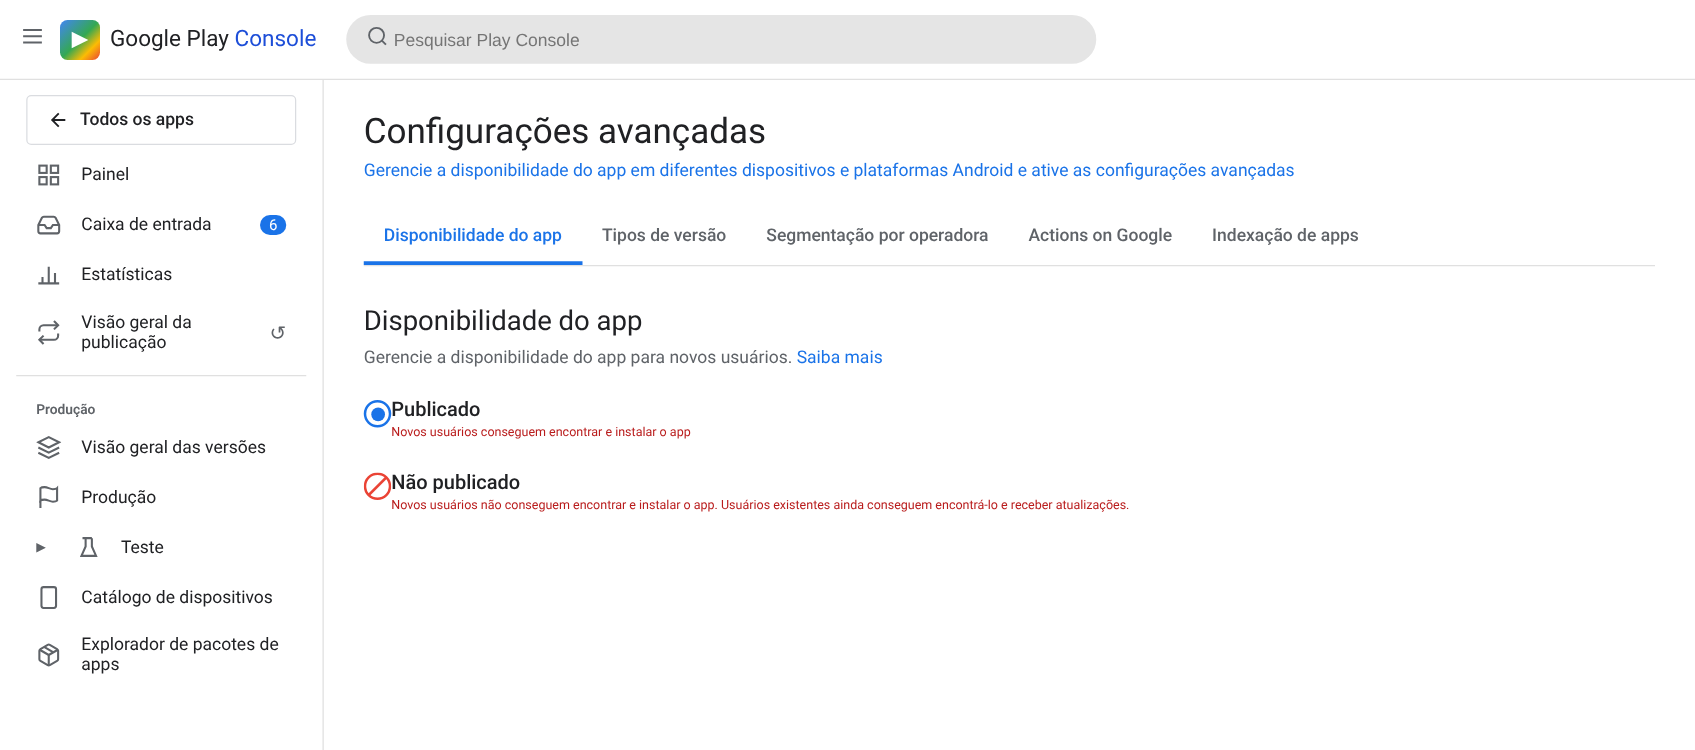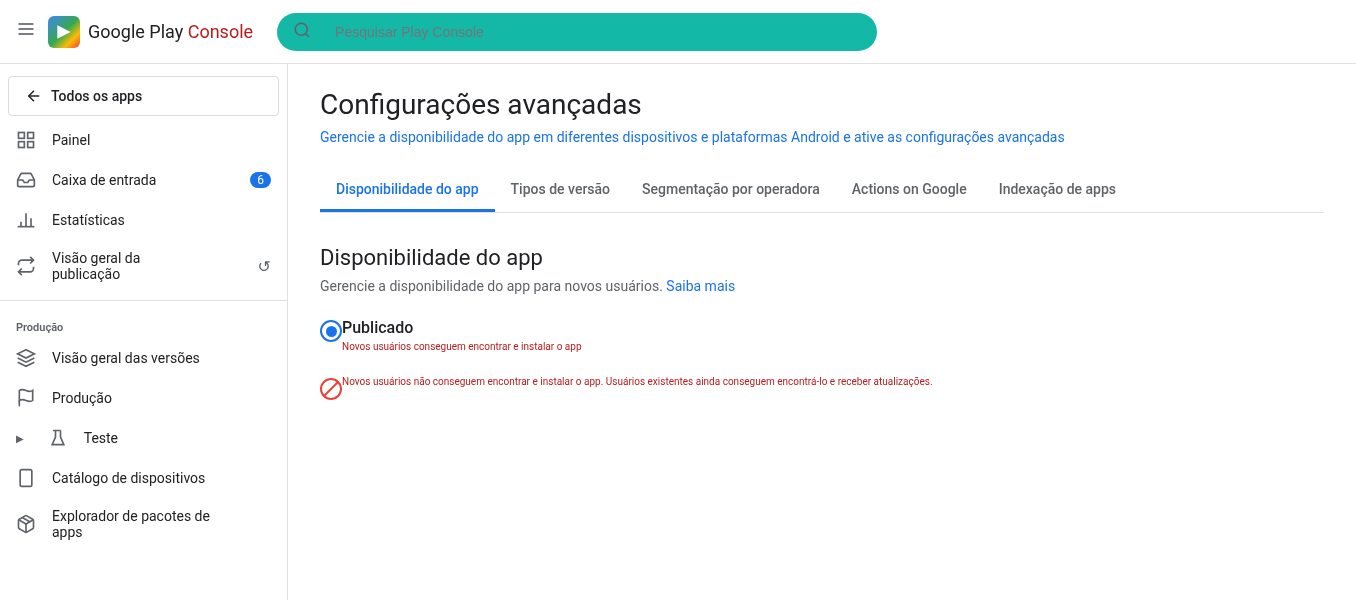--- a/index.html
+++ b/index.html
@@ -15,35 +15,35 @@
     .logo-icon {
       width: 32px; height: 32px;
       background: linear-gradient(135deg, #4285f4 0%, #34a853 50%, #fbbc04 75%, #ea4335 100%);
       border-radius: 6px; display: flex; align-items: center; justify-content: center;
     }
     .logo-icon svg { width: 20px; height: 20px; }
     .header-title { font-size: 18px; color: #5f6368; font-weight: 400; }
     .header-title span { color: #202124; }
     .search-bar {
       flex: 1; max-width: 600px; display: flex; 
-      background: #14b8a6; border-radius: 24px; padding: 8px 16px; gap: 24px;
+      background: #e5e5e5; border-radius: 24px; padding: 8px 16px; gap: 4px;
     }
     .search-bar input {
       border: none; background: transparent; outline: none; font-size: 14px;
       color: #202124; width: 100%;
     }
     .search-icon { color: #5f6368; font-size: 18px; }
 
     
     .layout { display: flex; flex: 1; overflow: hidden; }
 
     
     .sidebar {
-      width: 288px; flex-shrink: 0; border-right: 1px solid #e0e0e0;
-      overflow-y: auto; padding: 8px 0;
+      width: 259px; flex-shrink: 0; border-right: 1px solid #e0e0e0;
+      overflow-y: auto; padding: 8px 13px;
     }
     .sidebar-back {
       display: flex; align-items: center; gap: 8px; padding: 10px 16px;
       margin: 4px 8px; border: 1px solid #dadce0; border-radius: 4px;
       cursor: pointer; font-size: 14px; color: #202124; font-weight: 500;
     }
     .sidebar-back svg { width: 18px; height: 18px; }
     .sidebar-nav-item {
       display: flex; align-items: center; gap: 16px; padding: 10px 16px;
       cursor: pointer; color: #202124; font-size: 14px; position: relative;
@@ -95,21 +95,21 @@
         <line x1="3" y1="18" x2="21" y2="18"></line>
     </svg>
   </div>
   <div class="header-logo">
     <div class="logo-icon">
       <svg viewBox="0 0 24 24" fill="white">
           <path d="M4 4l16 8-16 8V4z"></path>
         </svg>
     </div>
     <span class="header-title">
-      <span>Google Play</span> <span style="color:#b91c1c">Console</span>
+      <span>Google Play</span> <span style="color:#1d4ed8">Console</span>
     </span>
   </div>
   <div class="search-bar">
     <span class="search-icon">
       <svg width="18" height="18" viewBox="0 0 24 24" fill="none" stroke="#5f6368" stroke-width="2">
         <circle cx="11" cy="11" r="8"></circle>
           <line x1="21" y1="21" x2="16.65" y2="16.65"></line>
       </svg>
     </span>
     <input type="text" placeholder="Pesquisar Play Console" style="">
@@ -262,18 +262,19 @@
     </div>
 
     <div class="radio-option">
       <div style="margin-top:2px; flex-shrink:0; cursor:pointer;">
         <svg width="22" height="22" viewBox="0 0 22 22">
           <circle cx="11" cy="11" r="10" fill="none" stroke="#ea4335" stroke-width="2"></circle>
           <line x1="4" y1="18" x2="18" y2="4" stroke="#ea4335" stroke-width="2"></line>
         </svg>
       </div>
       <div>
+        <div class="radio-label">Não publicado</div>
         <div class="radio-desc">Novos usuários não conseguem encontrar e instalar o app. Usuários existentes ainda conseguem encontrá-lo e receber atualizações.</div>
       </div>
     </div>
 
   </main>
 </div>
 
 </body></html>

